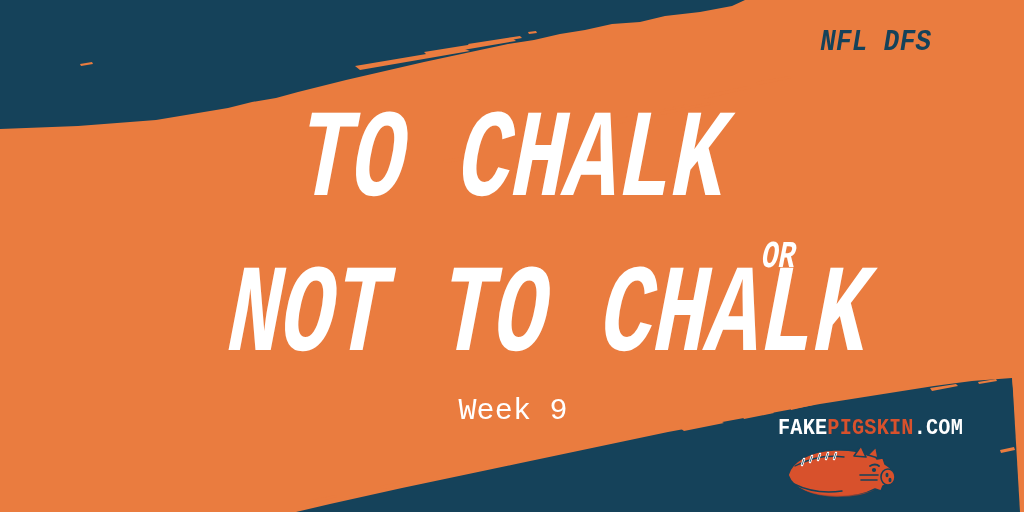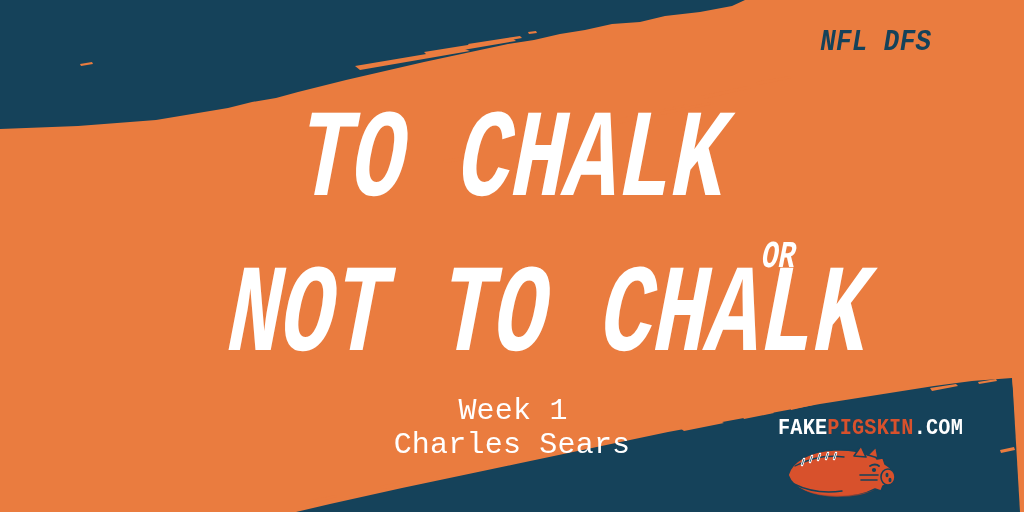--- a/index.html
+++ b/index.html
@@ -188,22 +188,21 @@
 
   <div id="kicker">NFL DFS</div>
 
   <div id="headline-block">
     <div class="headline-line" id="line-1">TO CHALK</div>
     <div class="headline-line" id="line-or">OR</div>
     <div class="headline-line" id="line-2">NOT TO CHALK</div>
   </div>
 
   <div id="subtitle">
-    <span class="sub-line" id="subtitle-week">Week 1</span>
-    <span class="sub-line" id="subtitle-author">Charles Sears</span>
+    <span class="sub-line" id="subtitle-week">Week 9</span>
   </div>
 
   <div id="logo">
     <div id="logo-wordmark">
       <span class="wm-fake">FAKE</span><span class="wm-pigskin">PIGSKIN</span><span class="wm-com">.COM</span>
     </div>
 
     <svg id="logo-mark" viewBox="0 0 118 58" preserveAspectRatio="xMidYMid meet">
 
       <path fill="#d8512c" stroke="#15425a" stroke-width="1.6" stroke-linejoin="round" d="M6,31 C10,17 28,7 52,6 C66,5.4 78,7 86,11

